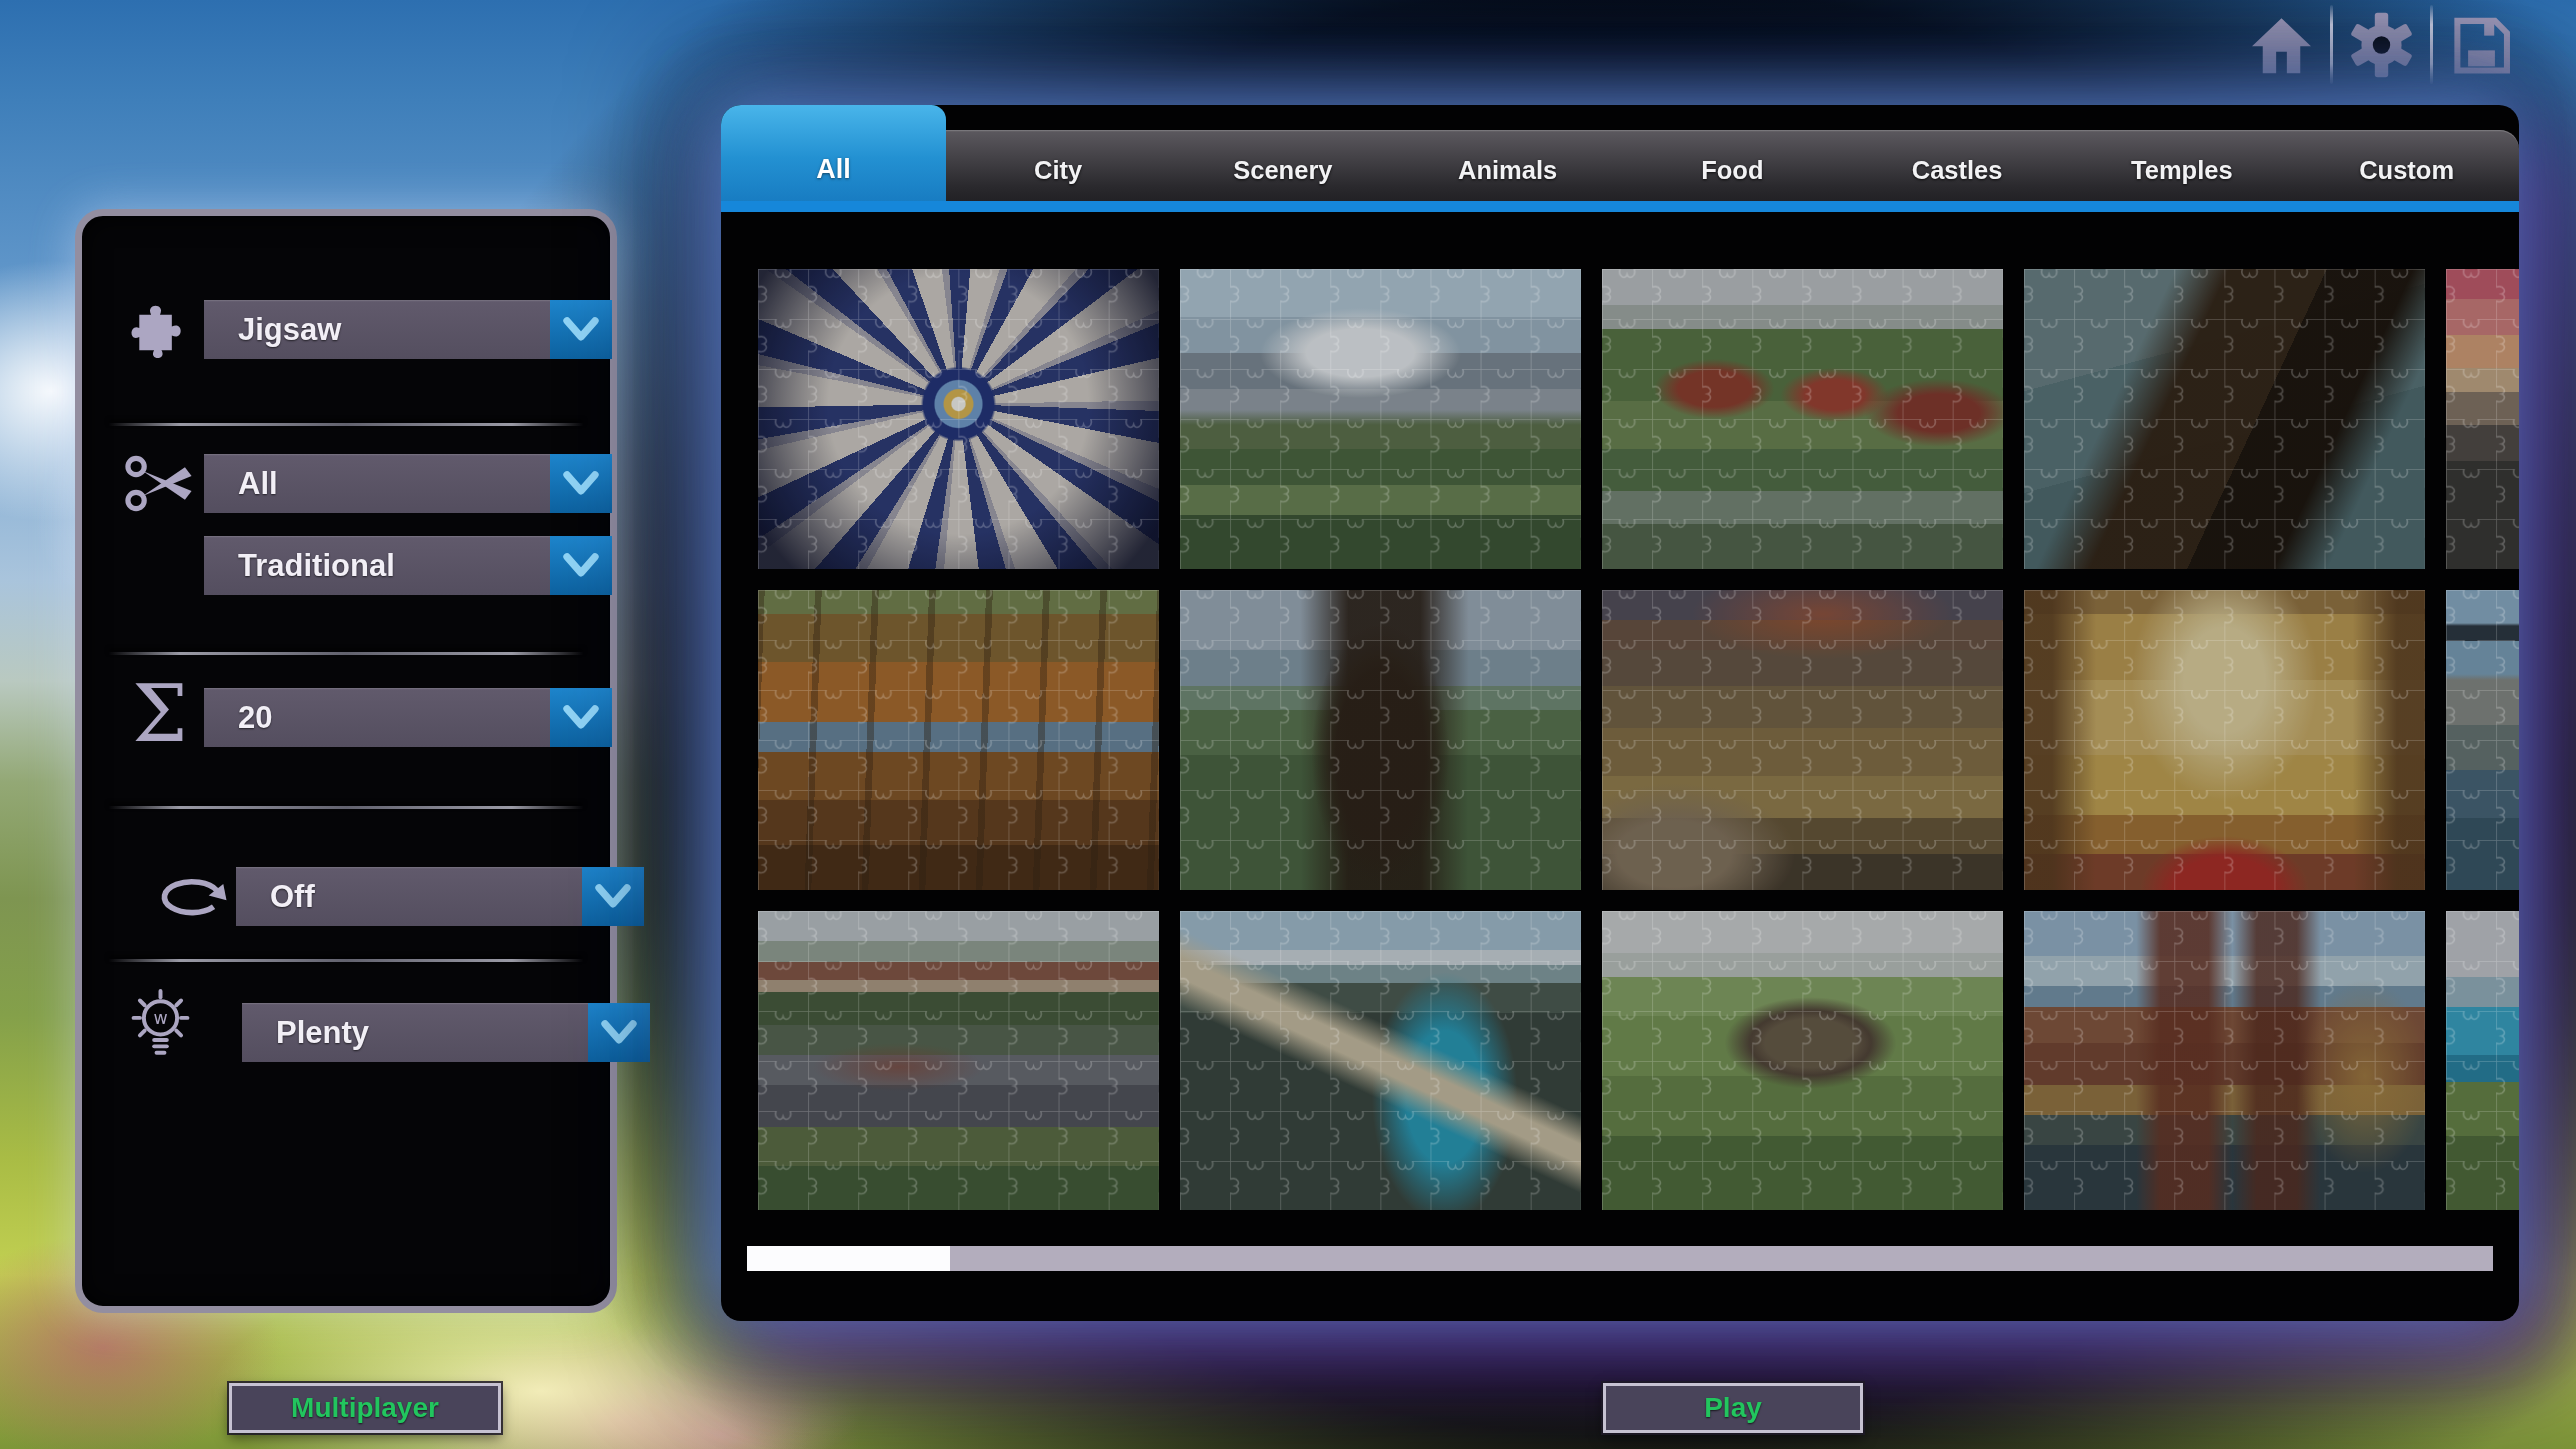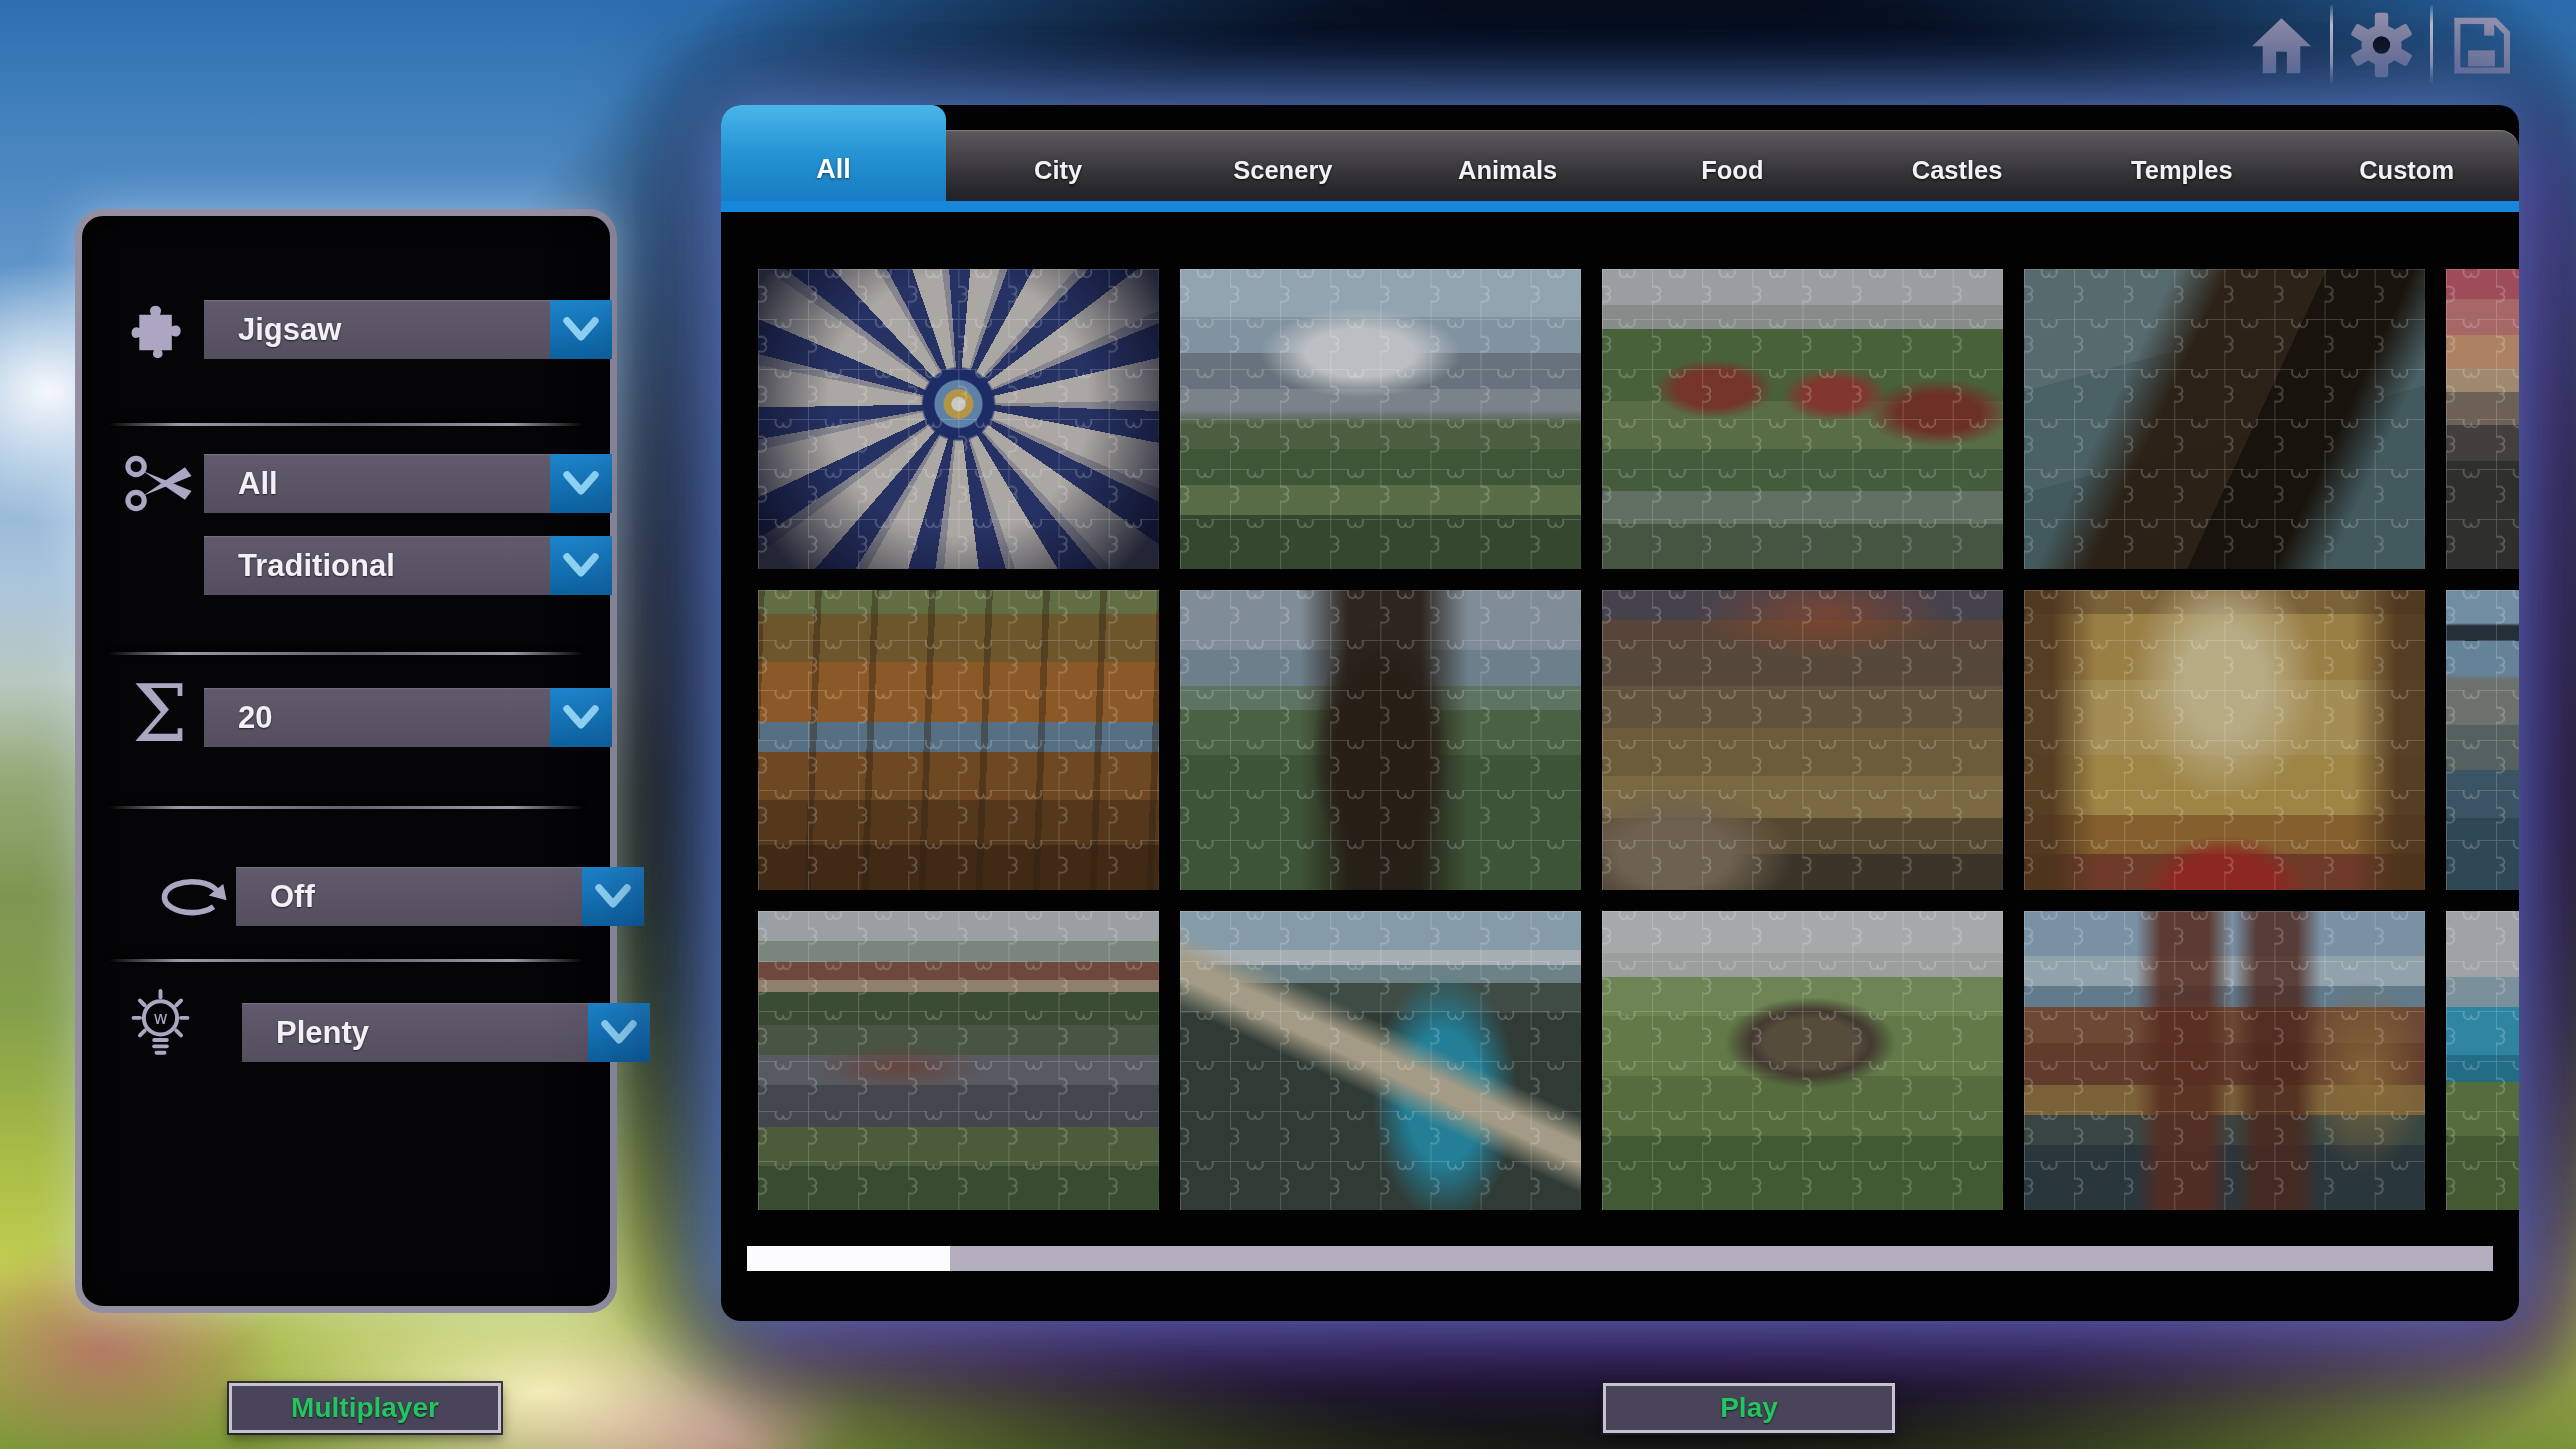--- a/index.html
+++ b/index.html
@@ -116,21 +116,21 @@
   .t15{background:linear-gradient(180deg,#c9cdd2 0 22%,#9ab8c5 22% 32%,#3aa8c9 32% 48%,#2a88a8 48% 57%,#6b8a4a 57% 75%,#52703d 75% 100%);}
 
   .scrollbar{position:absolute;left:26px;top:1141px;width:1746px;height:25px;background:#b3adbd;cursor:pointer;}
   .thumb{position:absolute;left:0;top:0;height:100%;width:203px;background:#fcfcfe;cursor:grab;}
 
   
   .btn{position:absolute;box-sizing:border-box;display:flex;align-items:center;justify-content:center;
     background:#49445a;border:3.4px solid #c6c2d2;box-shadow:0 0 0 2px rgba(30,26,40,.85), 0 5.4px 12px rgba(0,0,0,.5);
     color:#22c55e;font-size:28px;font-weight:bold;text-shadow:0 1.3px 2px rgba(0,0,0,.7);cursor:pointer;}
   .btn-mp{left:229px;top:1383px;width:272px;height:50px;}
-  .btn-play{left:1603px;top:1383px;width:292px;height:50px;}
+  .btn-play{left:1603px;top:1383px;width:260px;height:50px;}
 </style>
 </head>
 <body>
 
 <div class="screen">
   <div class="bg"></div>
   <div class="shade"></div>
 
   <svg width="0" height="0" style="position:absolute">
     <defs>

